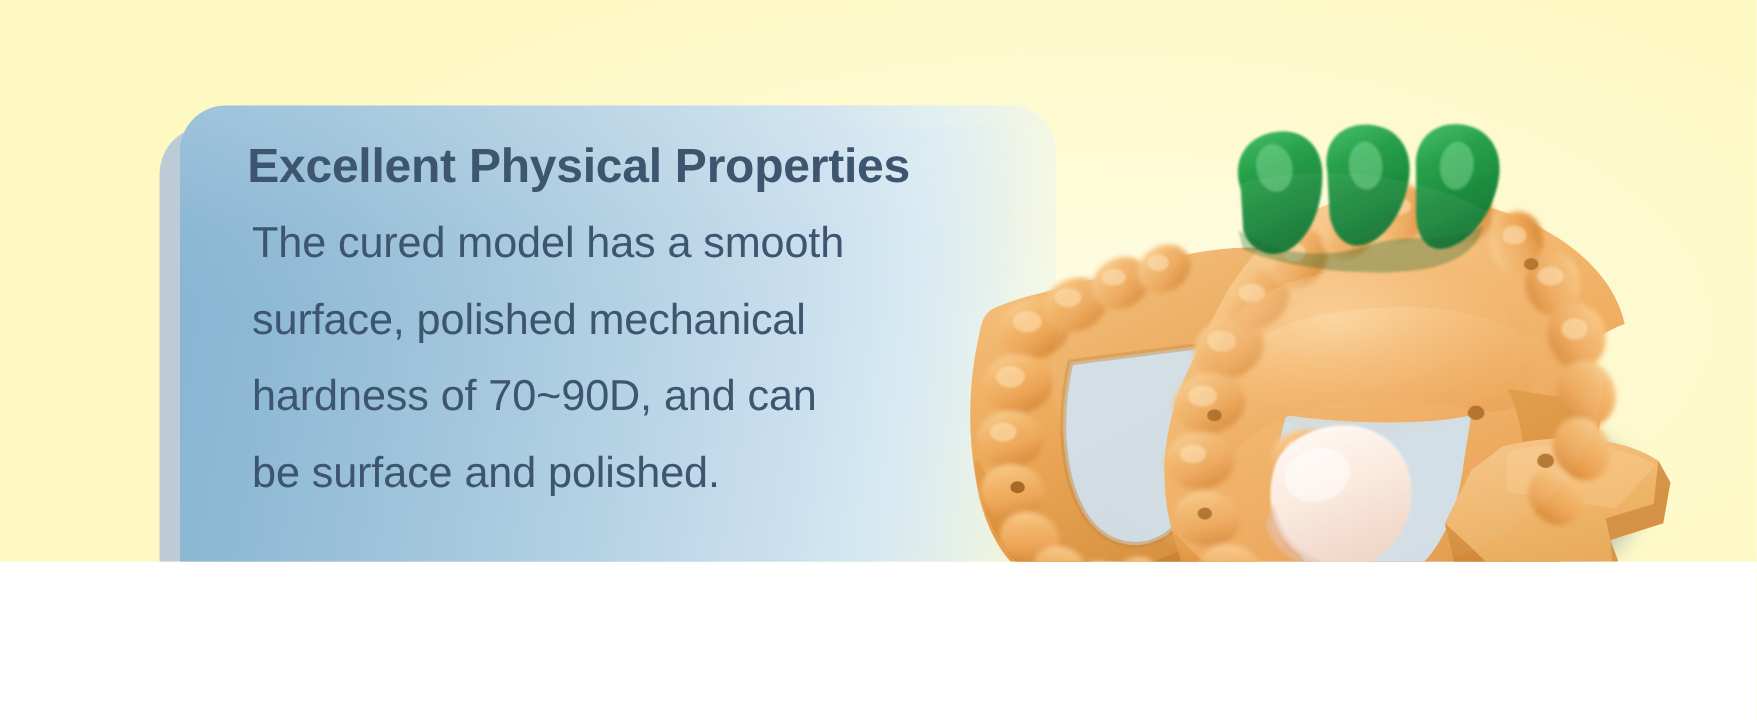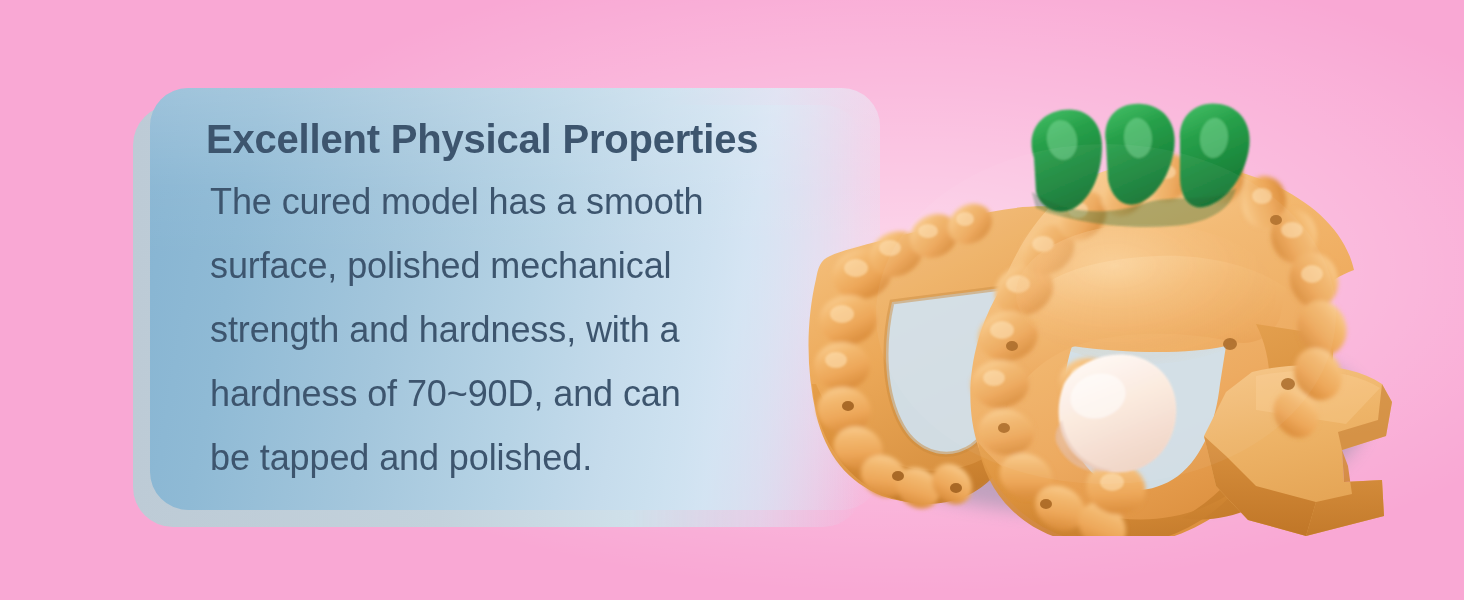--- a/index.html
+++ b/index.html
@@ -10,22 +10,22 @@
   body {
     width: 1464px;
     height: 600px;
     overflow: hidden;
     font-family: "Liberation Sans", "DejaVu Sans", sans-serif;
   }
 
   #banner {
     position: relative;
     width: 1464px;
-    height: 600px;
-    background: #f9a8d4;
+    height: 468px;
+    background: #fef9c3;
     overflow: hidden;
   }
 
   
   #bg-sheen {
     position: absolute;
     left: 0; top: 0;
     width: 1464px; height: 600px;
     background: radial-gradient(ellipse 70% 75% at 62% 45%,
                 rgba(255,255,255,0.55) 0%,
@@ -130,23 +130,22 @@
   <div id="card-shadow"></div>
 
   <div id="card"></div>
   <div id="card-gloss"></div>
 
   <div id="card-text">
     <h1 id="headline">Excellent Physical Properties</h1>
     <p id="body-copy">
       <span class="ln">The cured model has a smooth</span>
       <span class="ln">surface, polished mechanical</span>
-      <span class="ln">strength and hardness, with a</span>
       <span class="ln">hardness of 70~90D, and can</span>
-      <span class="ln">be tapped and polished.</span>
+      <span class="ln">be surface and polished.</span>
     </p>
   </div>
 
   <div id="model">
     <svg viewBox="0 0 612 452" xmlns="http://www.w3.org/2000/svg" role="img">
       <defs>
 
         <linearGradient id="gResinTop" x1="0" y1="0" x2="0.45" y2="1">
           <stop offset="0%" stop-color="#fbd49c"></stop>
           <stop offset="38%" stop-color="#f3b86f"></stop>

